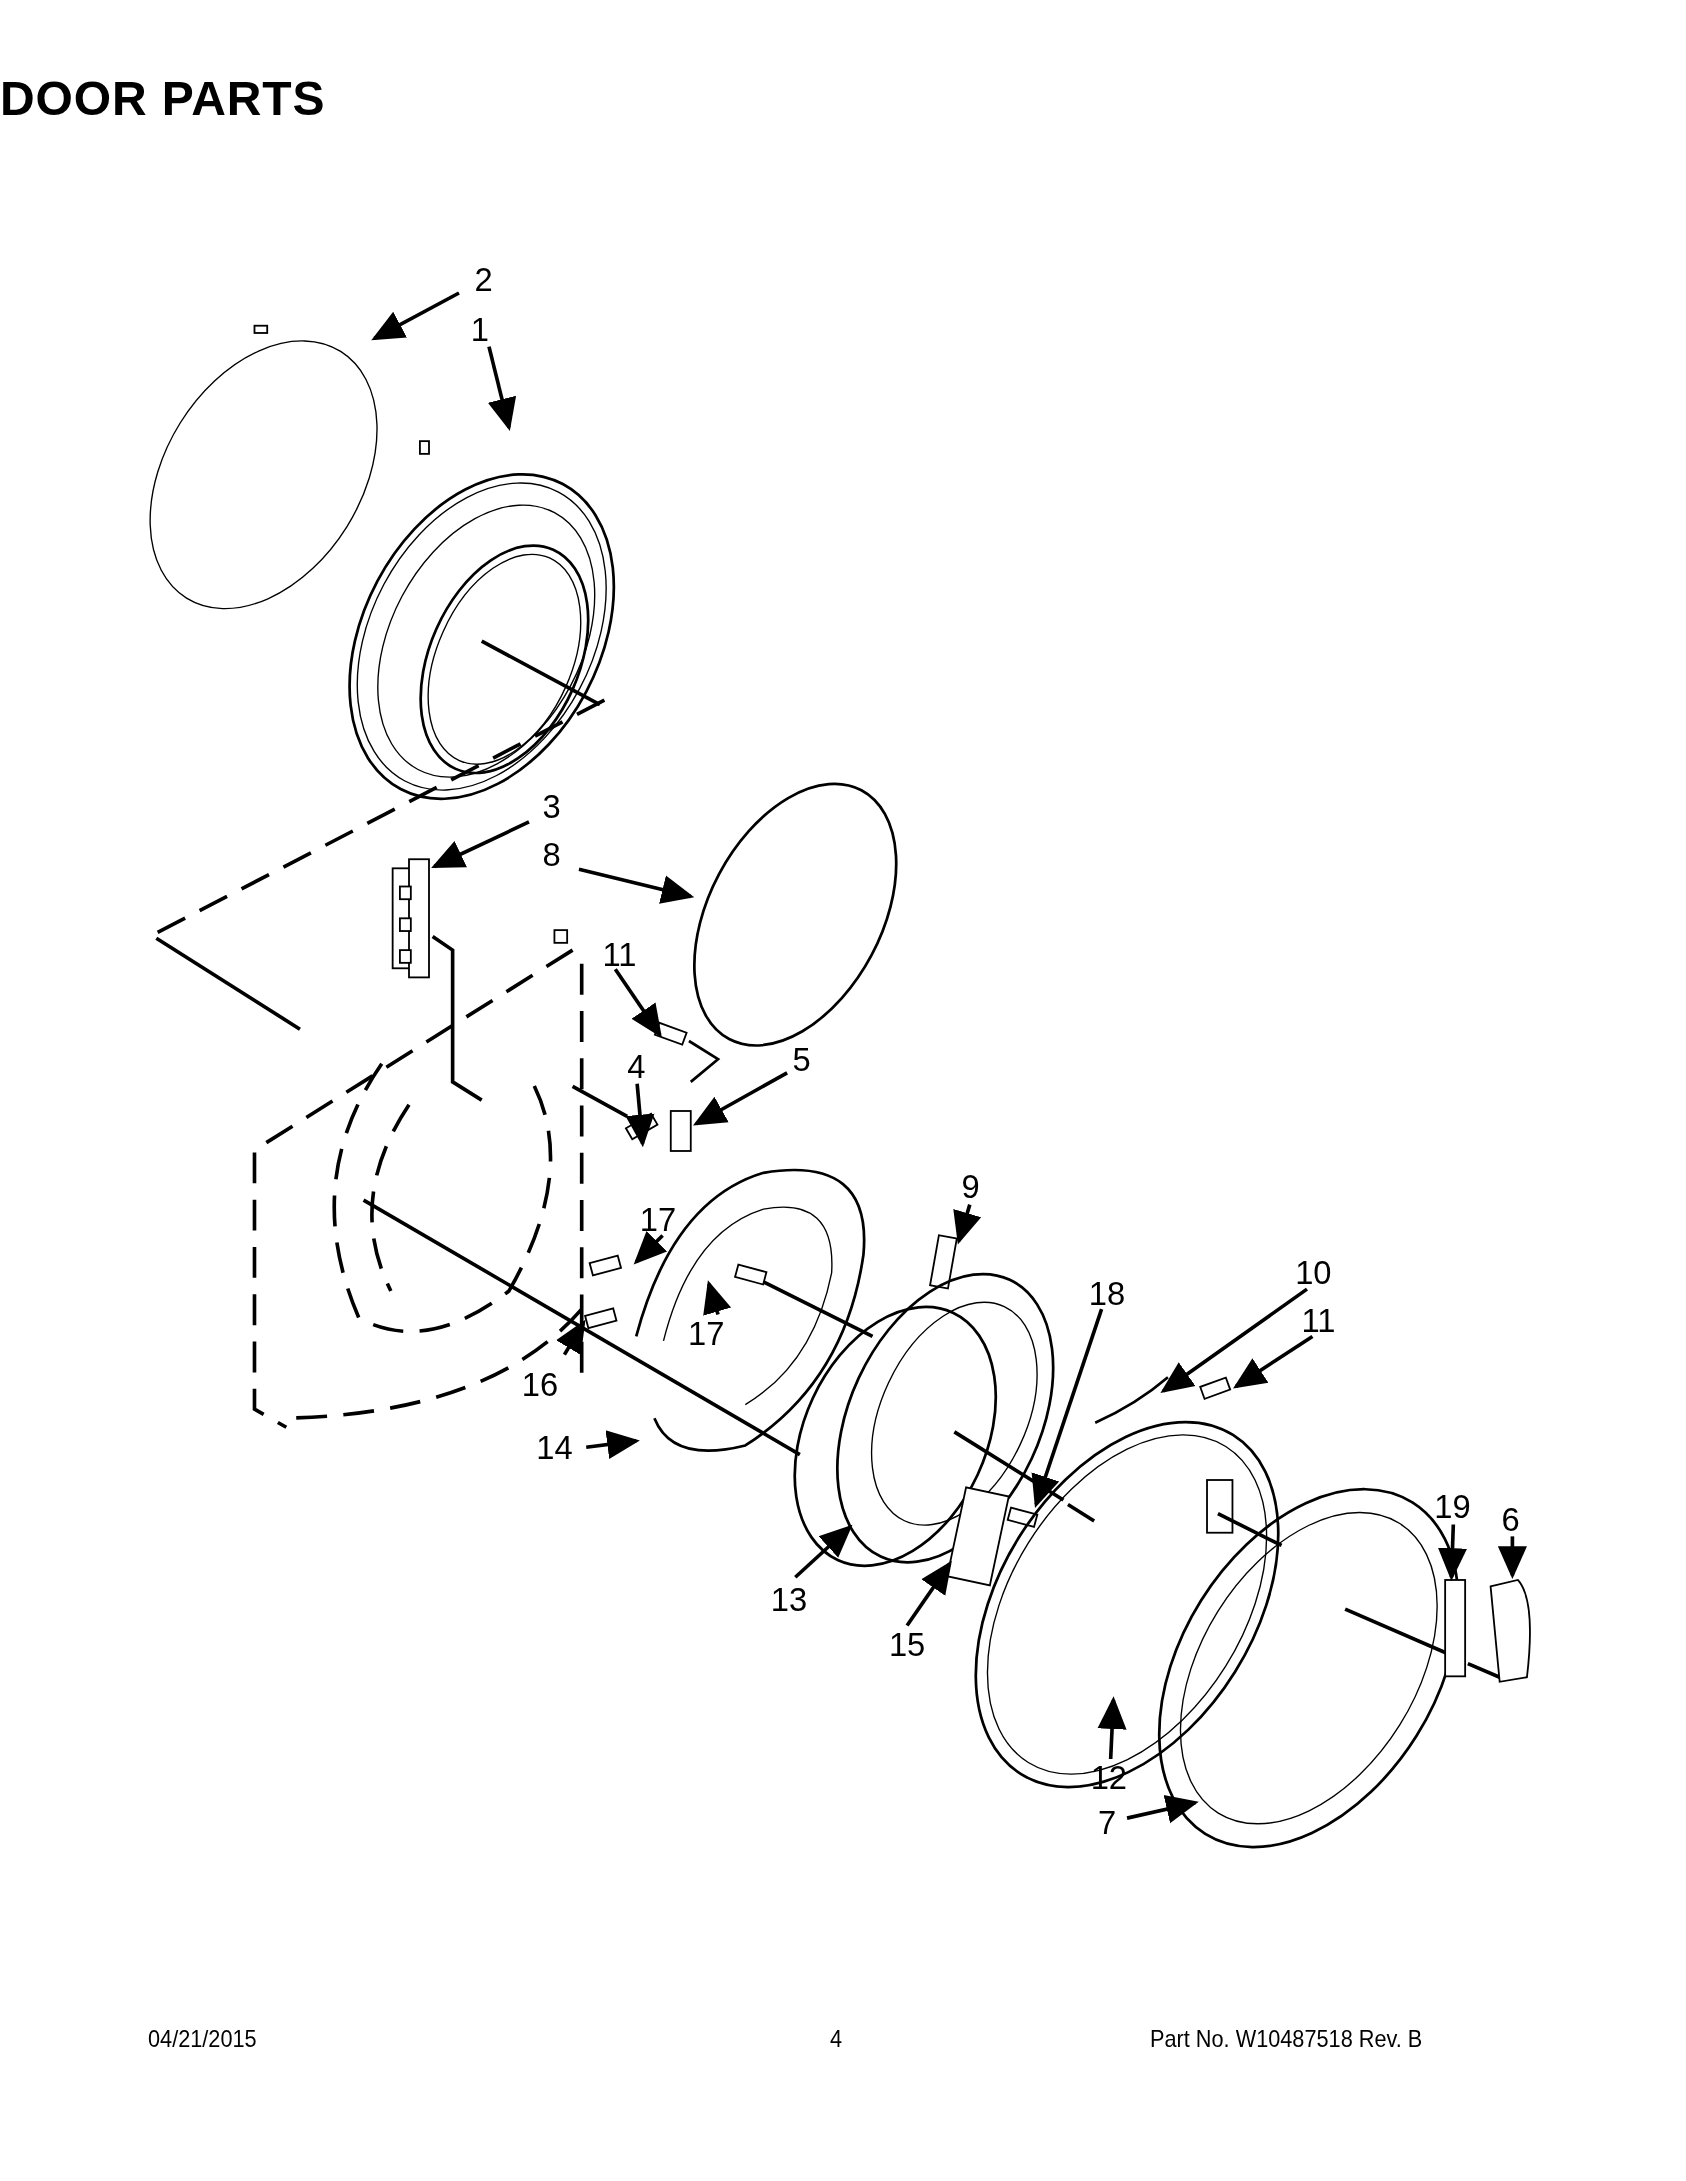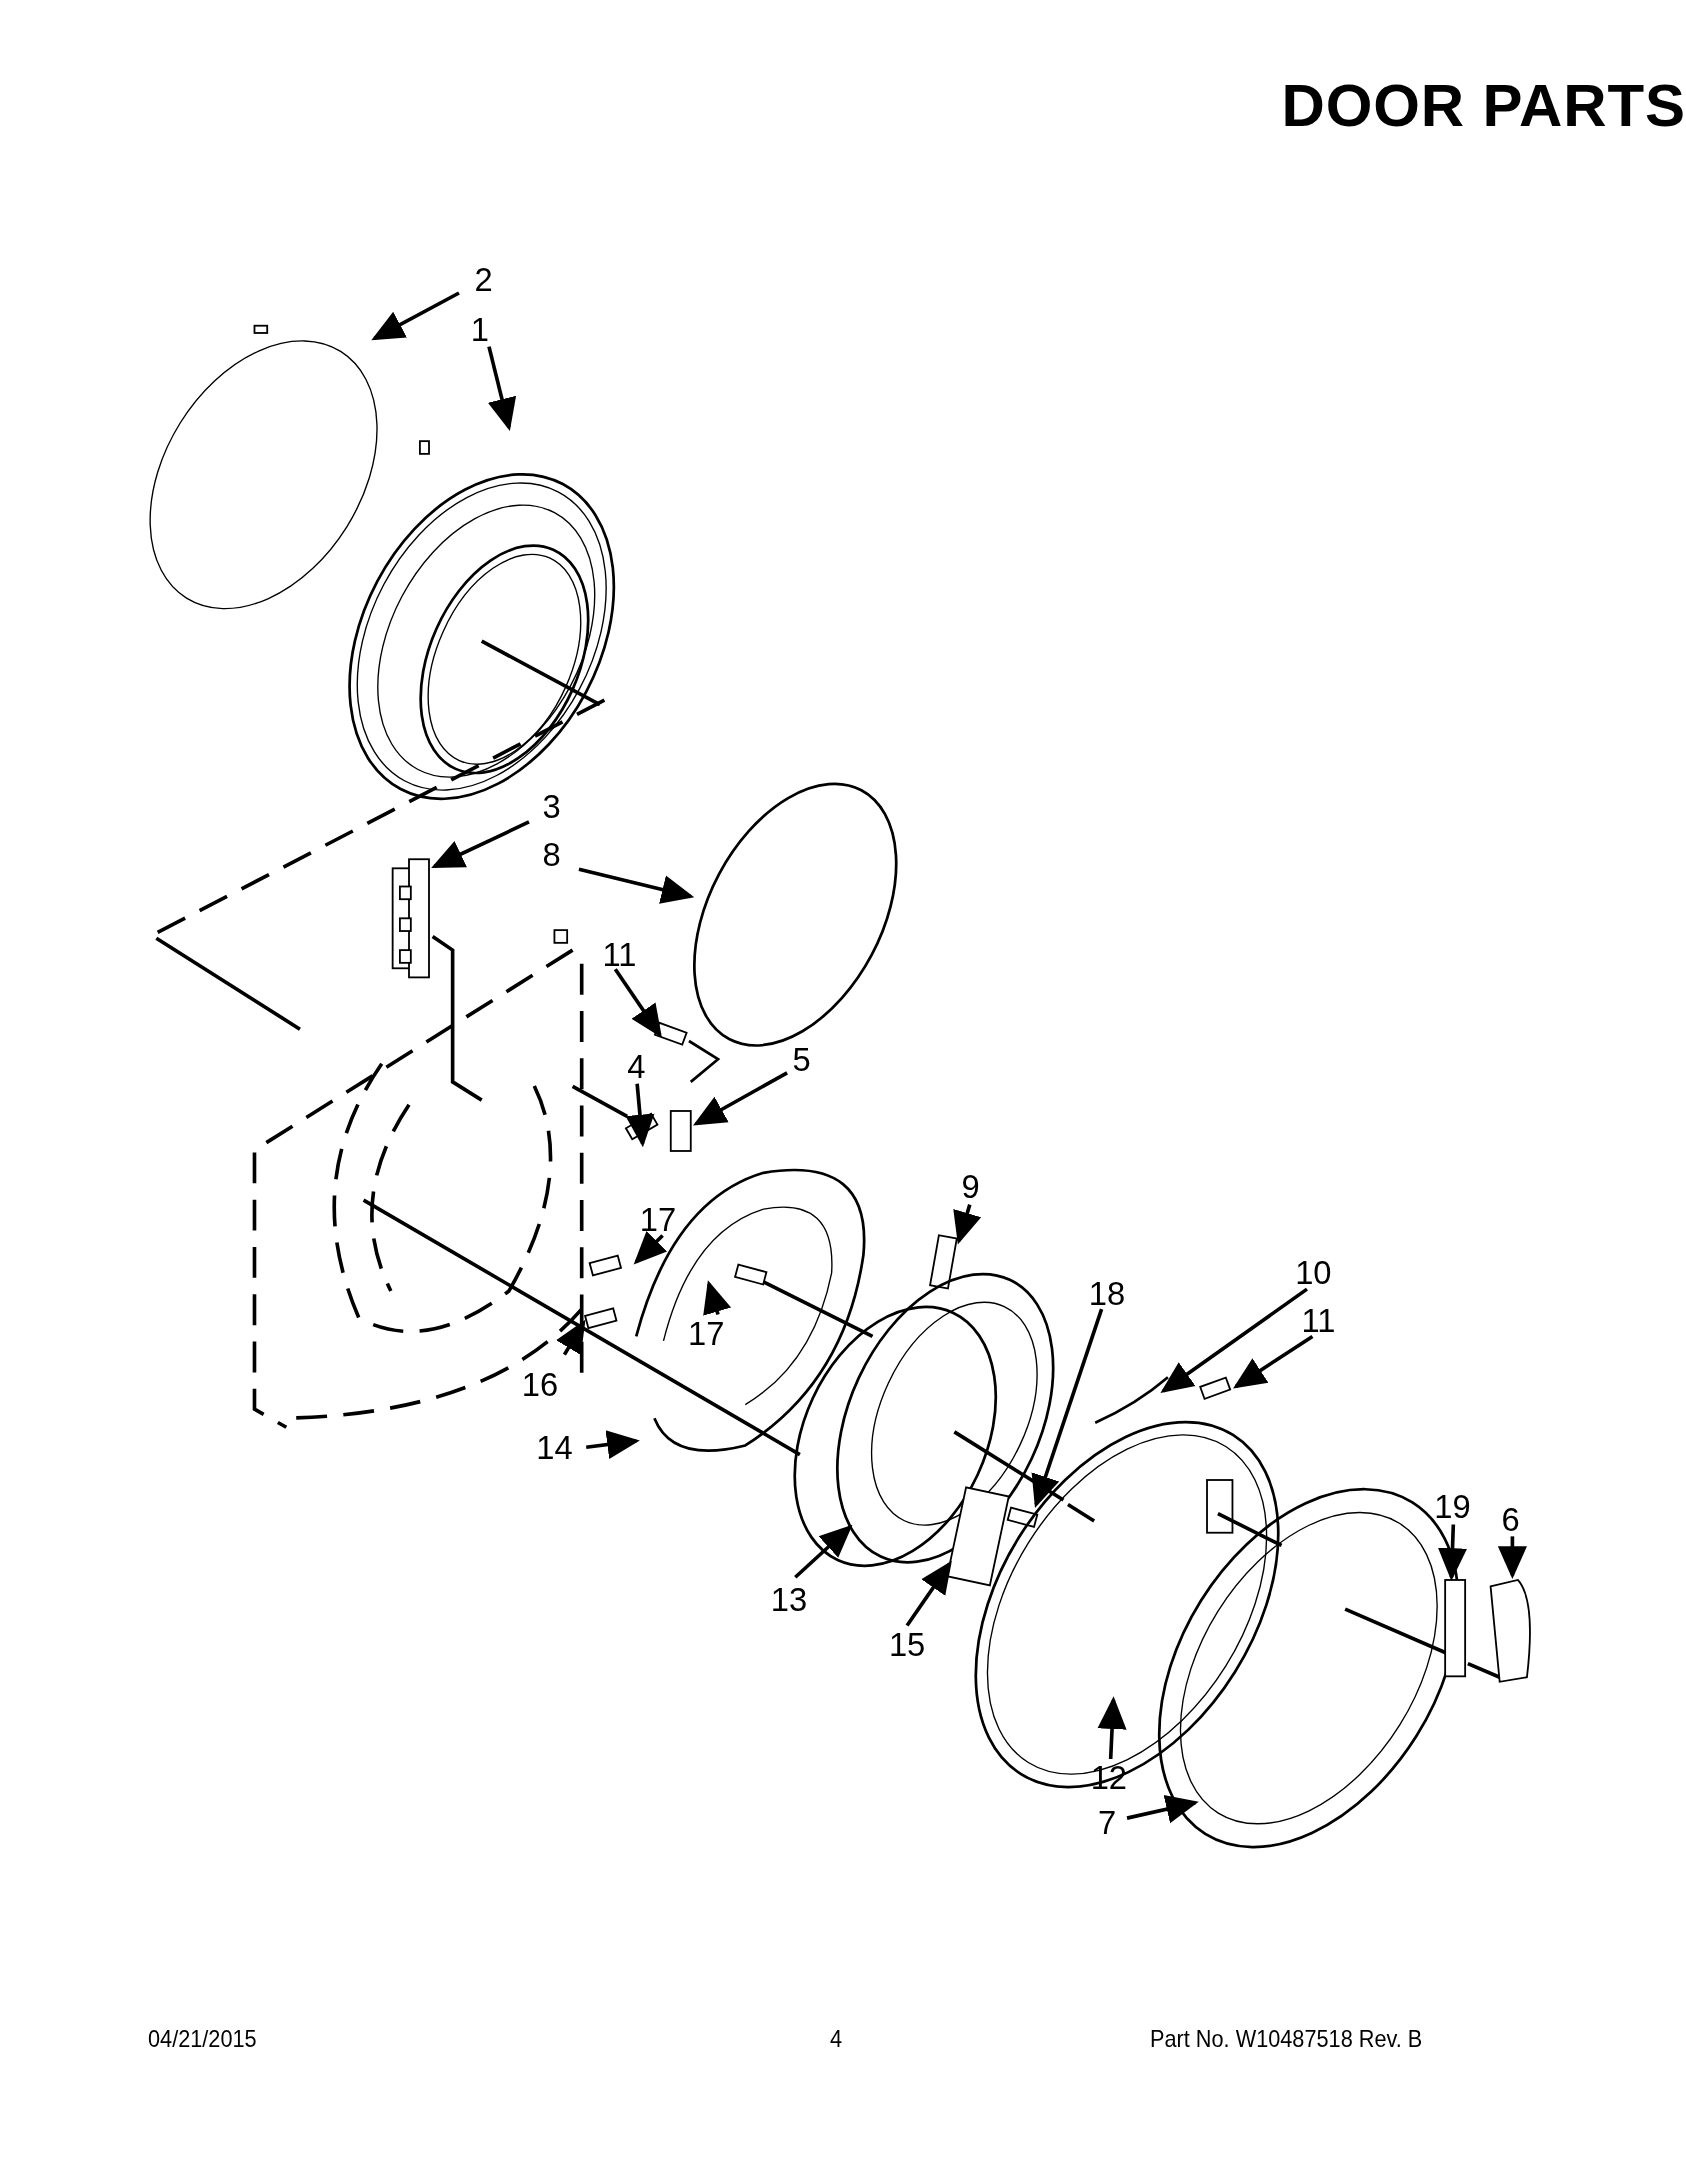--- a/index.html
+++ b/index.html
@@ -1,17 +1,17 @@
 <!DOCTYPE html>
 <html style="font-size:14.5px"><head>
 <meta charset="utf-8">
 <style>
   html, body { margin:0; padding:0; background:#ffffff; }
   body { width:1686px; height:2182px; position:relative; overflow:hidden; font-family:"Liberation Sans", sans-serif; color:#000; }
-  .title { position:absolute; left:0; width:1686px; top:71px; text-align:right; font-weight:bold; font-size:60px; letter-spacing:0.9px; }
+  .title { position:absolute; left:0; width:1686px; top:71px; text-align:left; font-weight:bold; font-size:48px; letter-spacing:0.9px; }
   .footer { position:absolute; top:2026px; font-size:23.6px; transform:scaleX(0.92); transform-origin:left top; }
   .f-date { left:148px; }
   .f-page { left:830px; }
   .f-part { left:1150px; }
   svg#diagram { position:absolute; left:0; top:0; width:1686px; height:2182px; }
   .lbl { font-family:"Liberation Sans", sans-serif; font-size:36px; fill:#000; }
   .thin { fill:none; stroke:#000; stroke-width:1.5; }
   .med { fill:none; stroke:#000; stroke-width:3; }
   .lead { fill:none; stroke:#000; stroke-width:4; }
   .dash { fill:none; stroke:#000; stroke-width:4; stroke-dasharray:34 18; }

